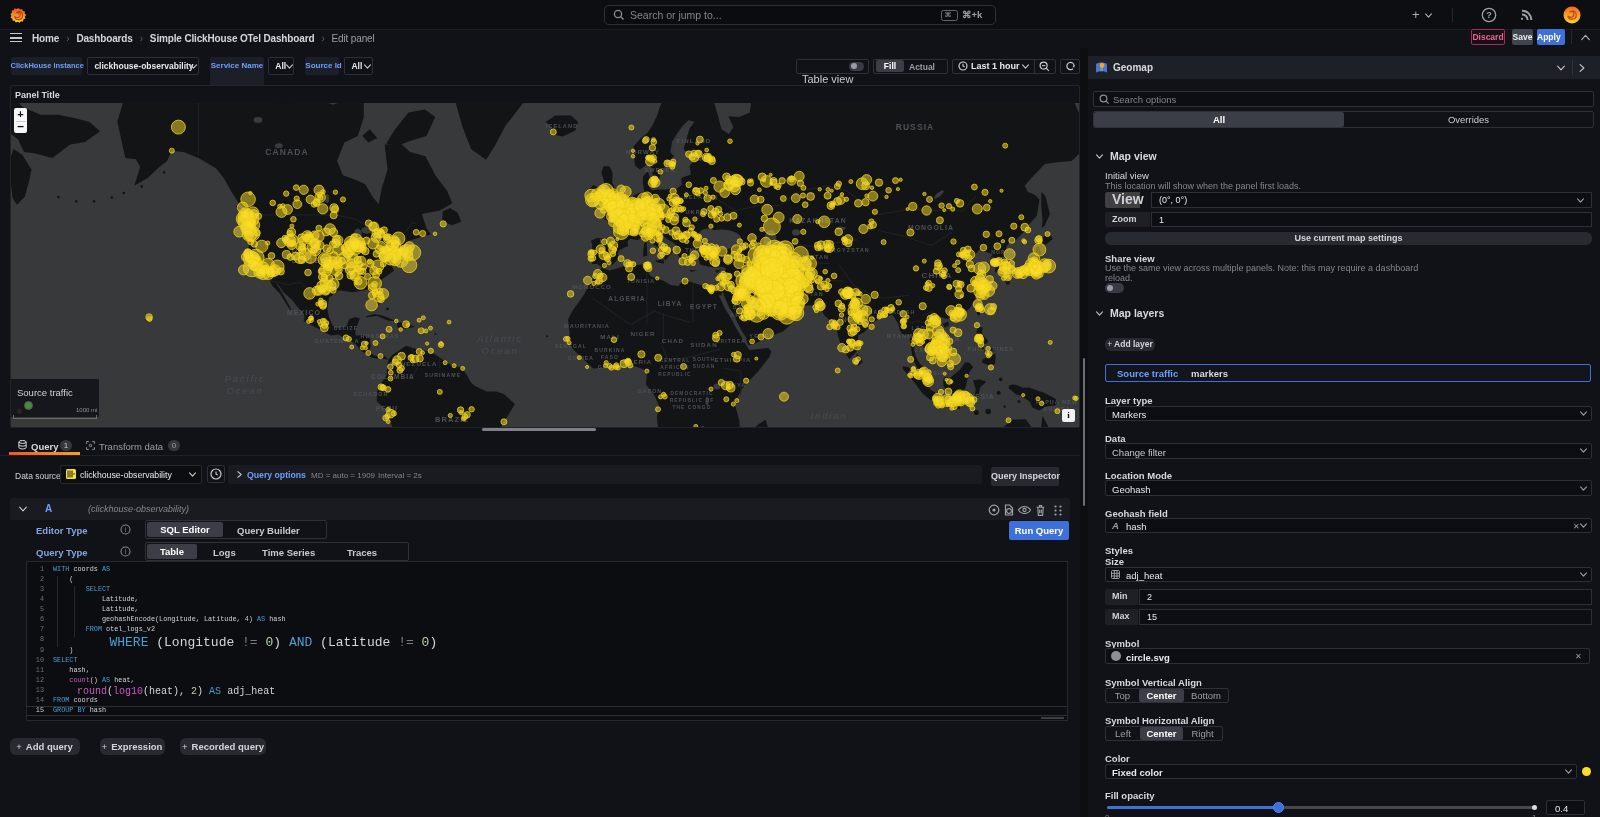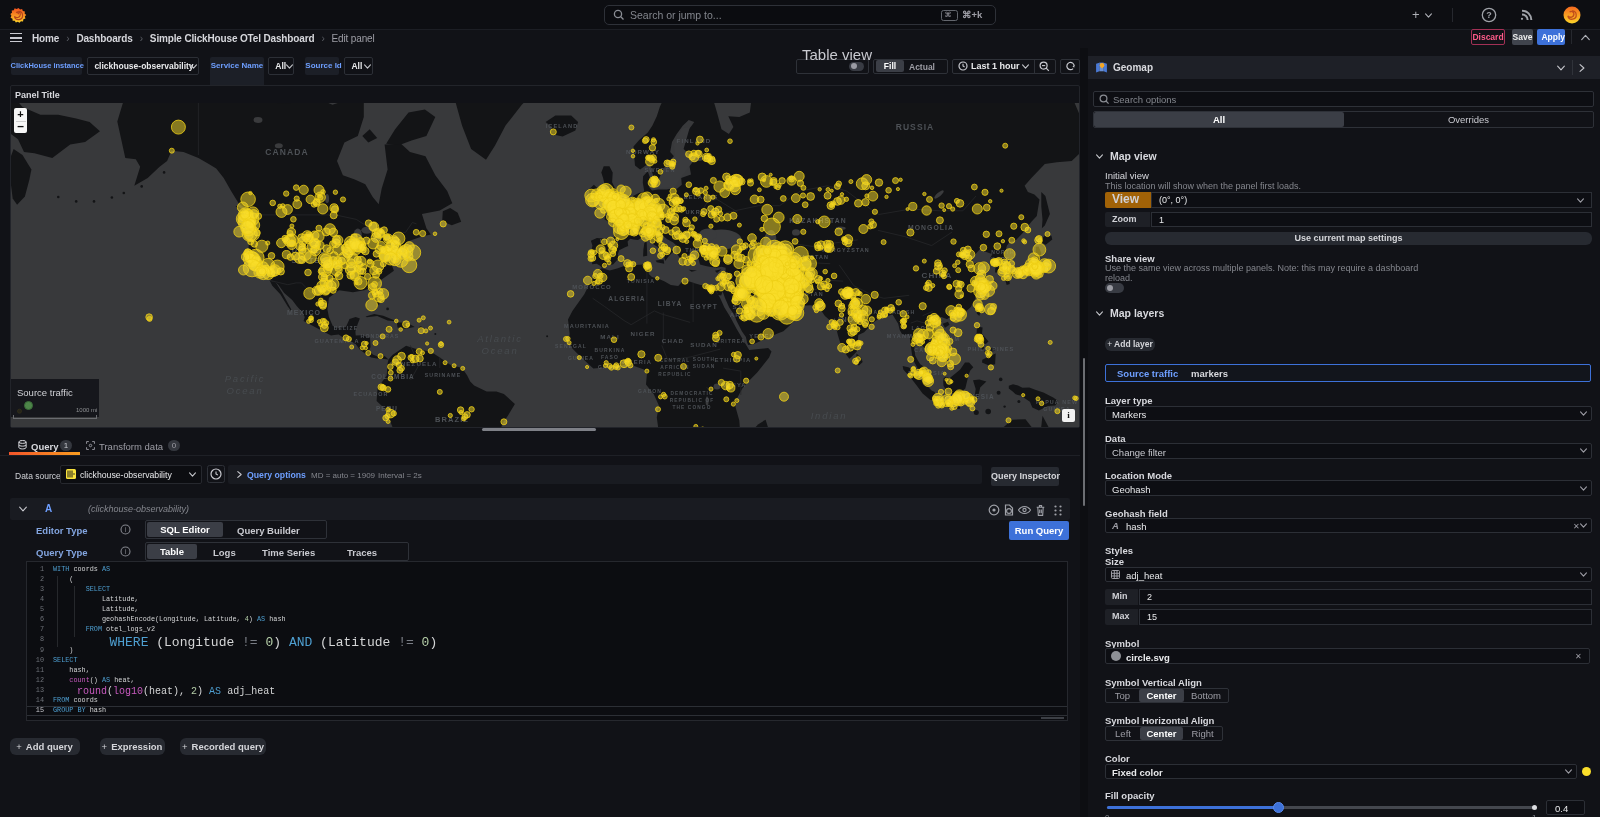--- a/index.html
+++ b/index.html
@@ -48,42 +48,42 @@
     </defs>
     <circle cx="9" cy="9" r="8.5" fill="url(#av)"></circle>
     <path fill="none" stroke="#c14e1a" stroke-width="1.3" d="M9 4.8a4.2 4.2 0 1 1-4.1 5 3.3 3.3 0 0 0 6-1.9 2.5 2.5 0 0 0-4.3-1.8"></path>
   </svg>
 <div class="a" style="left:0;top:31px;width:1600px;height:17px;background:#111217"></div>
 <div class="a" style="left:10px;top:33px;width:12px;height:9px;border-top:1.6px solid #c9cad1;border-bottom:1.6px solid #c9cad1"></div>
 <div class="a" style="left:10px;top:37px;width:12px;height:1.6px;background:#c9cad1"></div>
 <div class="a" style="left:32px;top:33px;font-size:10px;letter-spacing:-0.15px;color:#d6d7dc"><b>Home</b><span style="color:#5a5d64;padding:0 7px">›</span><b>Dashboards</b><span style="color:#5a5d64;padding:0 7px">›</span><b>Simple ClickHouse OTel Dashboard</b><span style="color:#5a5d64;padding:0 7px">›</span><span style="color:#9d9da5">Edit panel</span></div>
 <div class="a" style="left:1471px;top:29px;width:34px;height:16px;line-height:14px;text-align:center;border:1px solid #a23055;border-radius:2px;color:#ff5c8a;font-size:8.5px;font-weight:bold">Discard</div>
 <div class="a" style="left:1512px;top:29px;width:21px;height:16px;line-height:16px;text-align:center;background:#40444d;border-radius:2px;color:#eceded;font-size:8.5px;font-weight:bold">Save</div>
-<div class="a" style="left:1537px;top:29px;width:28px;height:16px;line-height:16px;text-align:right;background:#3d71d9;border-radius:2px;color:#fff;font-size:8.5px;font-weight:bold">Apply</div>
+<div class="a" style="left:1537px;top:29px;width:28px;height:16px;line-height:16px;text-align:left;background:#3d71d9;border-radius:2px;color:#fff;font-size:8.5px;font-weight:bold">Apply</div>
 <div class="a" style="left:1571px;top:30px;width:1px;height:14px;background:#26282e"></div>
 <svg style="position:absolute;left:1580.5px;top:32.5px" width="9" height="9">
     <polyline points="0.7200000000000002,2.34 4.5,6.66 8.28,2.34" fill="none" stroke="#aeb0b6" stroke-width="1.1" stroke-linecap="round" stroke-linejoin="round" transform="rotate(180 4.5 4.5)"></polyline>
   </svg>
 <div class="a" style="left:10.5px;top:57px;width:71px;height:17.5px;line-height:17.5px;background:#1c1f27;border-radius:2px;color:#6e9fff;font-size:8px;font-weight:bold;text-align:center"><span style="font-size:7.5px">ClickHouse instance</span></div>
 <div class="a" style="left:87.4px;top:57px;width:112px;height:17.5px;line-height:17px;background:#101116;border:1px solid #2c2f36;border-radius:2px;color:#e8e9eb;font-size:8.5px;font-weight:bold;padding-left:6px">clickhouse-observability</div>
 <svg style="position:absolute;left:189.5px;top:62.5px" width="7" height="7">
     <polyline points="0.56,1.82 3.5,5.18 6.4399999999999995,1.82" fill="none" stroke="#c5c6cb" stroke-width="1.1" stroke-linecap="round" stroke-linejoin="round" transform="rotate(0 3.5 3.5)"></polyline>
   </svg>
 <div class="a" style="left:210px;top:57px;width:54px;height:32px;line-height:17.5px;background:#1c1f27;border-radius:2px;color:#6e9fff;font-size:8px;font-weight:bold;text-align:center">Service Name</div>
 <div class="a" style="left:268.3px;top:57px;width:26px;height:17.5px;line-height:17px;background:#101116;border:1px solid #2c2f36;border-radius:2px;color:#e8e9eb;font-size:8.5px;font-weight:bold;padding-left:6px">All</div>
 <svg style="position:absolute;left:286.0px;top:62.5px" width="7" height="7">
     <polyline points="0.56,1.82 3.5,5.18 6.4399999999999995,1.82" fill="none" stroke="#c5c6cb" stroke-width="1.1" stroke-linecap="round" stroke-linejoin="round" transform="rotate(0 3.5 3.5)"></polyline>
   </svg>
 <div class="a" style="left:305.3px;top:57px;width:33.5px;height:17.5px;line-height:17.5px;background:#1c1f27;border-radius:2px;color:#6e9fff;font-size:8px;font-weight:bold;text-align:center">Source Id</div>
 <div class="a" style="left:344.4px;top:57px;width:28.5px;height:17.5px;line-height:17px;background:#101116;border:1px solid #2c2f36;border-radius:2px;color:#e8e9eb;font-size:8.5px;font-weight:bold;padding-left:6px">All</div>
 <svg style="position:absolute;left:364.0px;top:62.5px" width="7" height="7">
     <polyline points="0.56,1.82 3.5,5.18 6.4399999999999995,1.82" fill="none" stroke="#c5c6cb" stroke-width="1.1" stroke-linecap="round" stroke-linejoin="round" transform="rotate(0 3.5 3.5)"></polyline>
   </svg>
 <div class="a" style="left:796px;top:58.5px;width:73px;height:15px;border:1px solid #2e3138;border-radius:2px"></div>
-<div class="a" style="left:802px;top:46px;font-size:15px;color:#c9cad0">Table view</div>
+<div class="a" style="left:802px;top:73px;font-size:11px;color:#c9cad0">Table view</div>
 <div class="a" style="left:849px;top:61.5px;width:15px;height:9px;background:#383b43;border-radius:5px"></div>
 <div class="a" style="left:850.5px;top:63px;width:6px;height:6px;background:#9a9ba3;border-radius:50%"></div>
 <div class="a" style="left:873.4px;top:58.5px;width:75px;height:15px;border:1px solid #2e3138;border-radius:2px;background:#111217"></div>
 <div class="a seg" style="left:876px;top:60px;width:28px;height:12px;line-height:12px;text-align:center;font-size:8.5px;font-weight:bold">Fill</div>
 <div class="a" style="left:909px;top:61.5px;font-size:8.5px;color:#9d9da5;font-weight:bold">Actual</div>
 <div class="a" style="left:952.4px;top:58.5px;width:104px;height:15px;border:1px solid #2e3138;border-radius:2px"></div>
 <svg class="a" style="left:958px;top:61px" width="10" height="10">
     <circle cx="5" cy="5" r="4" fill="none" stroke="#c9cad0" stroke-width="1.2"></circle>
     <polyline points="5,2.8 5,5 6.6,6" stroke="#c9cad0" stroke-width="1.1" fill="none"></polyline>
   </svg>
@@ -2222,21 +2222,21 @@
 <div class="a" style="left:1113px;top:93.5px;font-size:9.5px;color:#83868d">Search options</div>
 <div class="a" style="left:1093px;top:110.5px;width:501px;height:17px;border:1px solid #2e3138;border-radius:2px"></div>
 <div class="a seg" style="left:1094px;top:111.5px;width:250px;height:15px;line-height:15px;text-align:center;font-size:9.5px;font-weight:bold">All</div>
 <div class="a" style="left:1344px;top:111.5px;width:249px;height:15px;line-height:15px;text-align:center;font-size:9.5px;color:#c9cad0">Overrides</div>
 <svg style="position:absolute;left:1095.5px;top:152.5px" width="7" height="7">
     <polyline points="0.56,1.82 3.5,5.18 6.4399999999999995,1.82" fill="none" stroke="#c5c6cb" stroke-width="1.1" stroke-linecap="round" stroke-linejoin="round" transform="rotate(0 3.5 3.5)"></polyline>
   </svg>
 <div class="a" style="left:1110px;top:150px;font-size:10.5px;font-weight:bold;color:#d8d9de">Map view</div>
 <div class="a" style="left:1105px;top:170px;font-size:9.5px;font-weight:normal;color:#d8d9de">Initial view</div>
 <div class="a" style="left:1105px;top:181px;font-size:9px;color:#84868d">This location will show when the panel first loads.</div>
-<div class="a" style="left:1105px;top:192px;width:47px;height:15.5px;line-height:15.5px;background:#a16207;border-radius:2px 0 0 2px;color:#d0d1d6;font-size:12px;font-weight:bold;padding-left:7px">View</div>
+<div class="a" style="left:1105px;top:192px;width:35px;height:15.5px;line-height:15.5px;background:#404040;border-radius:2px 0 0 2px;color:#d0d1d6;font-size:14px;font-weight:bold;padding-left:7px">View</div>
 <div class="a" style="left:1151px;top:192px;width:441px;height:15.5px;line-height:15px;background:#0d0e13;border:1px solid #2c2f36;color:#e8e9eb;font-size:9px;padding-left:7px">(0°, 0°)</div>
 <svg style="position:absolute;left:1576.5px;top:196.5px" width="7" height="7">
     <polyline points="0.56,1.82 3.5,5.18 6.4399999999999995,1.82" fill="none" stroke="#9d9da5" stroke-width="1.1" stroke-linecap="round" stroke-linejoin="round" transform="rotate(0 3.5 3.5)"></polyline>
   </svg>
 <div class="a" style="left:1105px;top:211.5px;width:45px;height:15.5px;line-height:15.5px;background:#1e2026;border-radius:2px 0 0 2px;color:#d0d1d6;font-size:9px;font-weight:bold;padding-left:7px">Zoom</div>
 <div class="a" style="left:1151px;top:211.5px;width:441px;height:15.5px;line-height:15px;background:#0d0e13;border:1px solid #2c2f36;color:#e8e9eb;font-size:9px;padding-left:7px">1</div>
 <div class="a btn2" style="left:1105px;top:231.5px;width:487px;height:13px;line-height:13px;font-size:9px;font-weight:bold">Use current map settings</div>
 <div class="a" style="left:1105px;top:253px;font-size:9.5px;font-weight:bold;color:#d8d9de">Share view</div>
 <div class="a" style="left:1105px;top:263px;font-size:9px;color:#84868d">Use the same view across multiple panels. Note: this may require a dashboard</div>
 <div class="a" style="left:1105px;top:272.5px;font-size:9px;color:#84868d">reload.</div>

